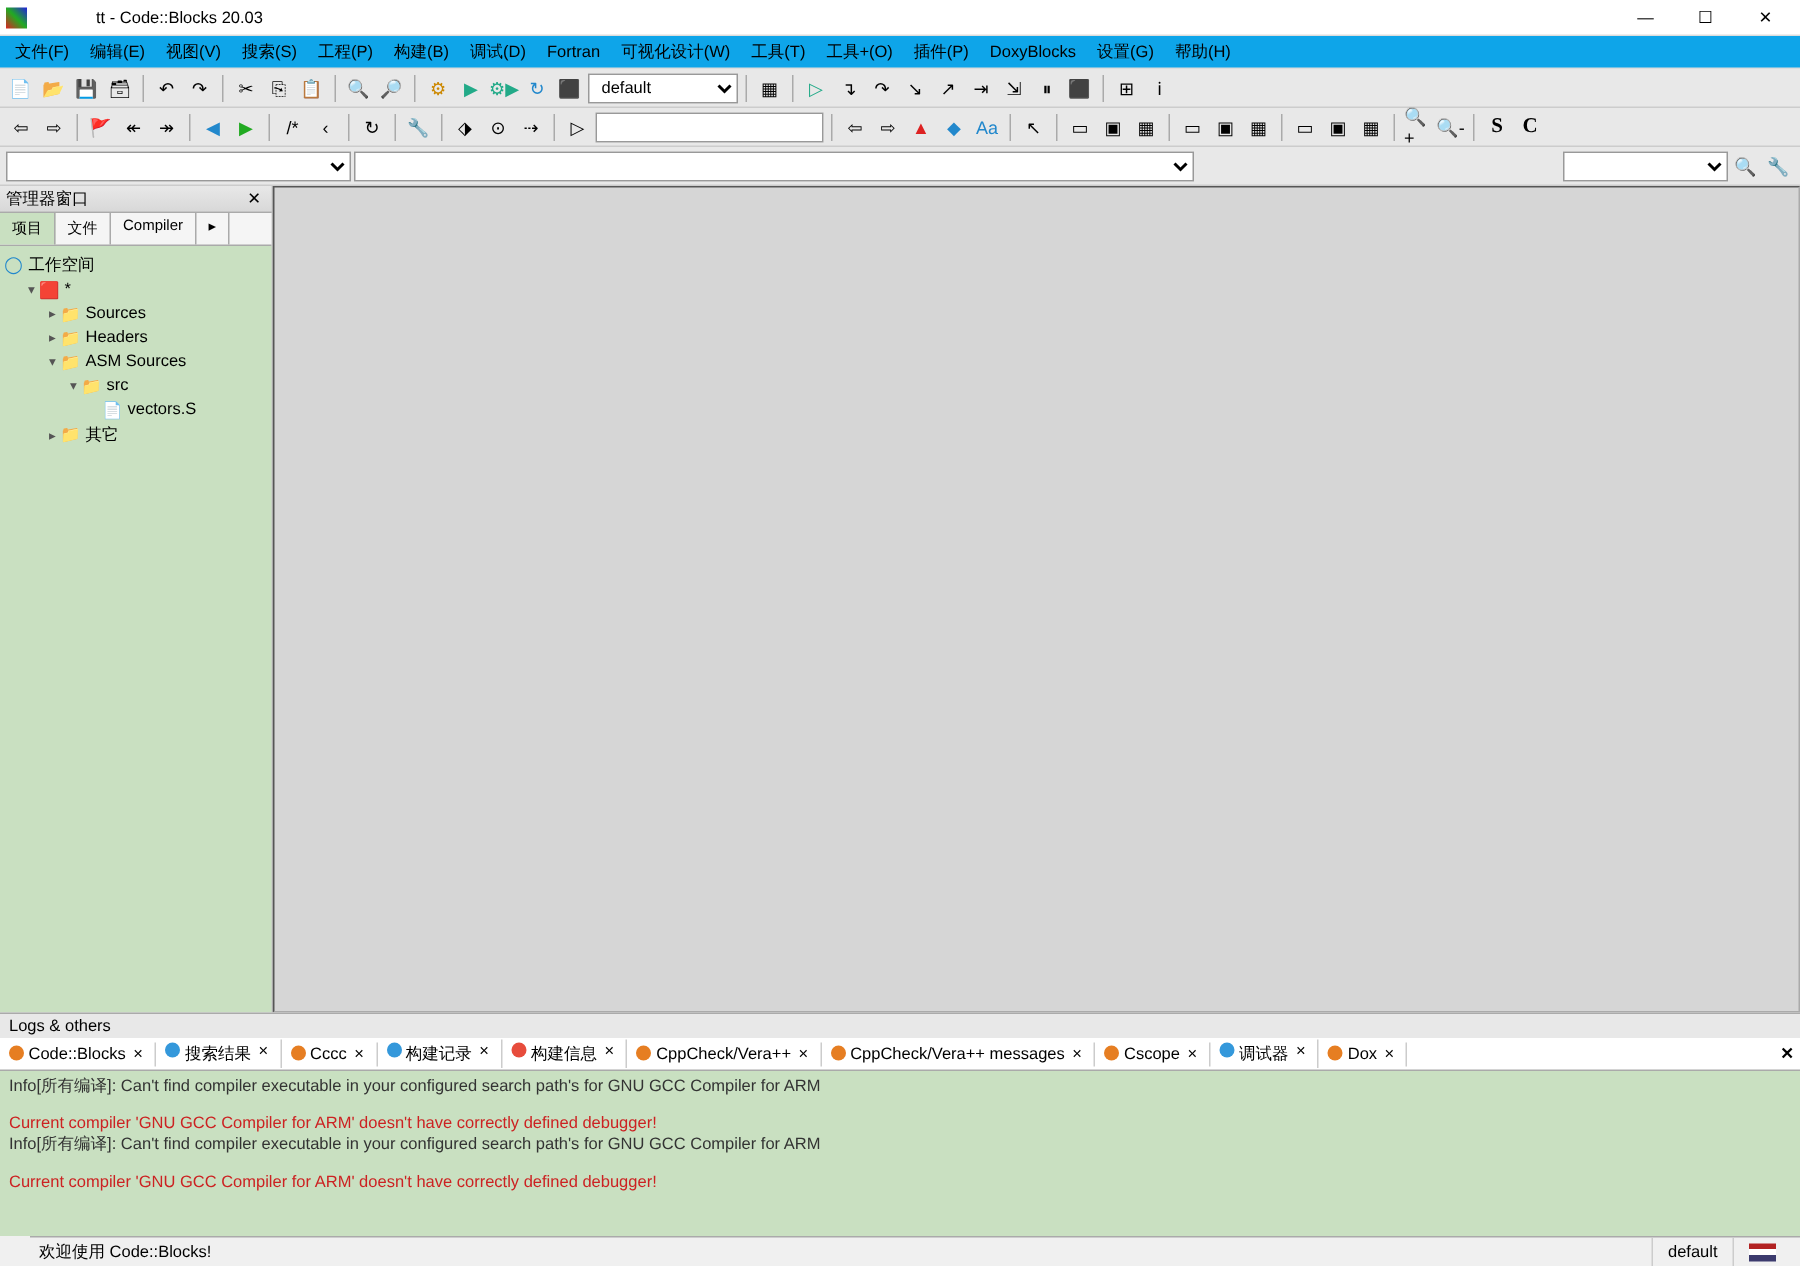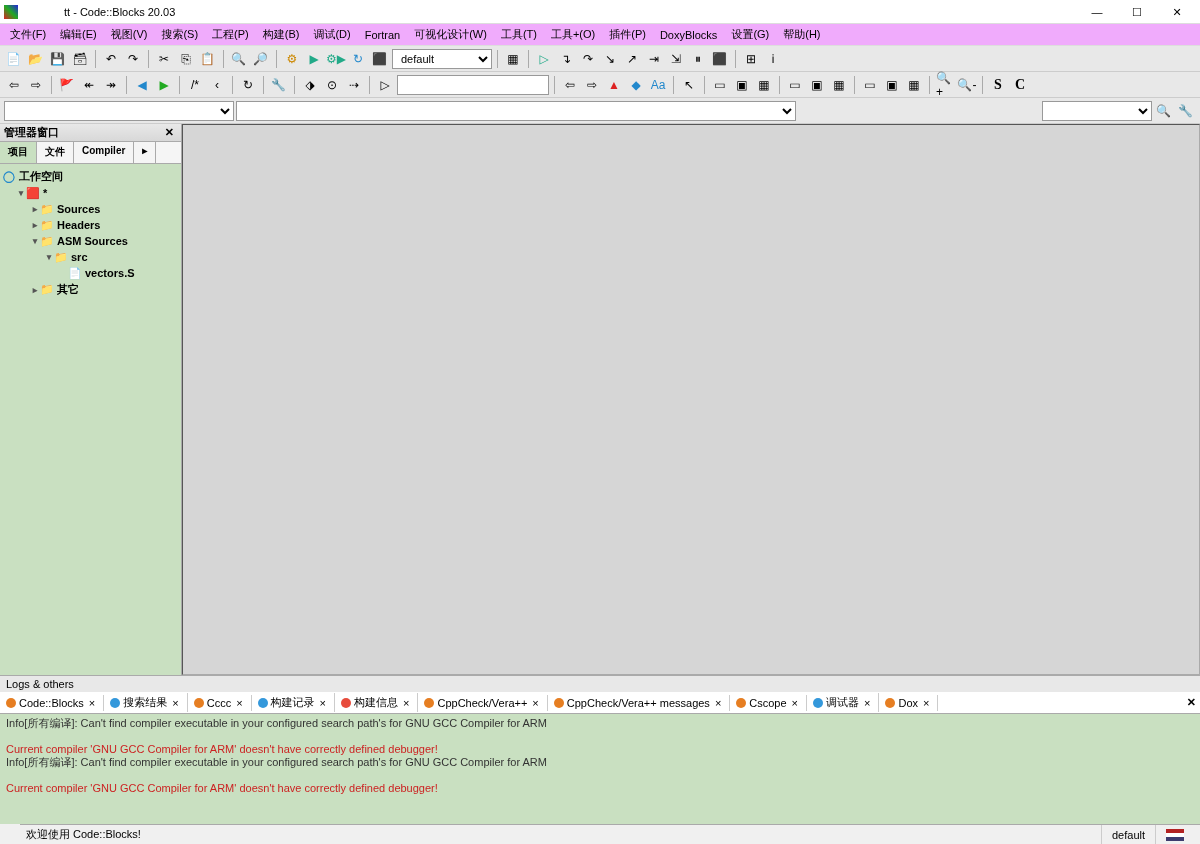--- a/index.html
+++ b/index.html
@@ -2,46 +2,46 @@
 <html><head>
 <meta charset="utf-8">
 <style>
 * { box-sizing: border-box; margin: 0; padding: 0; font-family: "Segoe UI", Tahoma, sans-serif; font-size: 11px; }
 body { background: #f0f0f0; width: 1200px; height: 844px; overflow: hidden; display: flex; flex-direction: column; }
 .titlebar { height: 24px; background: #fff; display: flex; align-items: center; padding: 0 4px; border-bottom: 1px solid #ddd; }
 .titlebar .app-icon { width: 14px; height: 14px; background: linear-gradient(45deg,#d22,#2a2,#22d); margin-right: 6px; }
 .titlebar .title { flex: 1; padding-left: 40px; }
 .titlebar .winbtns { display: flex; gap: 2px; }
 .titlebar .winbtn { width: 38px; height: 20px; text-align: center; line-height: 20px; cursor: pointer; }
-.menubar { height: 22px; background: #f0abfc; display: flex; align-items: center; padding: 0 4px; gap: 2px; border-bottom: 1px solid #ddd; }
+.menubar { height: 22px; background: #0ea5e9; display: flex; align-items: center; padding: 0 4px; gap: 2px; border-bottom: 1px solid #ddd; }
 .menubar .menuitem { padding: 2px 6px; cursor: pointer; }
 .toolbars { background: #e8e8e8; }
 .toolbar { height: 26px; display: flex; align-items: center; padding: 0 4px; gap: 2px; border-bottom: 1px solid #ccc; }
 .tb-btn { width: 20px; height: 20px; display: inline-flex; align-items: center; justify-content: center; border: 1px solid transparent; cursor: pointer; font-size: 12px; }
 .tb-sep { width: 1px; height: 18px; background: #aaa; margin: 0 3px; }
 .tb-select { height: 20px; border: 1px solid #999; background: #fff; padding: 0 4px; min-width: 100px; }
 .tb-input { height: 20px; border: 1px solid #999; background: #fff; padding: 0 4px; min-width: 100px; }
-.content { flex: 1; display: flex; min-height: 0; font-weight: bold; }
+.content { flex: 1; display: flex; min-height: 0; }
 .sidebar { width: 182px; background: #e8e8e8; border-right: 1px solid #aaa; display: flex; flex-direction: column; }
 .panel-title { height: 18px; background: linear-gradient(#e8e8e8,#d8d8d8); border-bottom: 1px solid #aaa; font-size: 10px; padding: 2px 4px; display: flex; align-items: center; }
 .panel-title .close-x { margin-left: auto; cursor: pointer; padding: 0 3px; }
 .sidetabs { height: 22px; display: flex; background: #f5f5f5; border-bottom: 1px solid #aaa; }
 .sidetab { padding: 3px 8px; border-right: 1px solid #aaa; cursor: pointer; font-size: 10px; }
 .sidetab.active { background: #c9e0c1; }
 .tree { flex: 1; background: #c9e0c1; padding: 4px 2px; overflow: auto; }
 .tree-node { display: flex; align-items: center; padding: 1px 0; cursor: pointer; white-space: nowrap; }
 .tree-icon { width: 14px; height: 14px; margin-right: 3px; display: inline-flex; align-items: center; justify-content: center; }
 .folder-icon { color: #2878c8; }
 .file-icon { color: #666; }
 .expander { width: 10px; text-align: center; font-size: 9px; color: #555; }
 .editor { flex: 1; background: #d6d6d6; border: 1px inset #aaa; }
 .bottom-panel { position: relative; }
 .bottom-title { font-size: 10px; padding: 2px 6px; background: #e8e8e8; border-top: 1px solid #aaa; }
 .bottom-tabs { height: 22px; display: flex; background: #fff; border-bottom: 1px solid #aaa; overflow: hidden; align-items: center; }
-.btab { display: flex; align-items: center; padding: 2px 6px; border-right: 1px solid #ccc; cursor: pointer; white-space: nowrap; font-size: 10px; gap: 3px; }
+.btab { display: flex; padding: 2px 6px; border-right: 1px solid #ccc; cursor: pointer; white-space: nowrap; font-size: 10px; gap: 3px; }
 .btab .bicon { width: 10px; height: 10px; border-radius: 50%; display: inline-block; }
 .btab .bx { cursor: pointer; padding: 0 2px; }
 .logarea { height: 110px; background: #c9e0c1; overflow-y: scroll; padding: 2px 6px; font-family: Consolas, monospace; font-size: 10px; position: relative; }
 .logline { white-space: nowrap; color: #333; }
 .logline.red { color: #c22; font-weight: normal; }
 .statusbar { height: 20px; background: #f0f0f0; border-top: 1px solid #aaa; display: flex; align-items: center; padding: 0 6px; font-size: 10px; margin-left: 20px; }
 .statusbar .spacer { flex: 1; }
 .statusbar .cell { padding: 0 10px; border-left: 1px solid #ccc; height: 100%; display: flex; align-items: center; }
 .flag { width: 18px; height: 12px; background: linear-gradient(#b22222 33%,#fff 33% 66%,#3c3b6e 66%); }
 .indent-1 { padding-left: 14px; }

